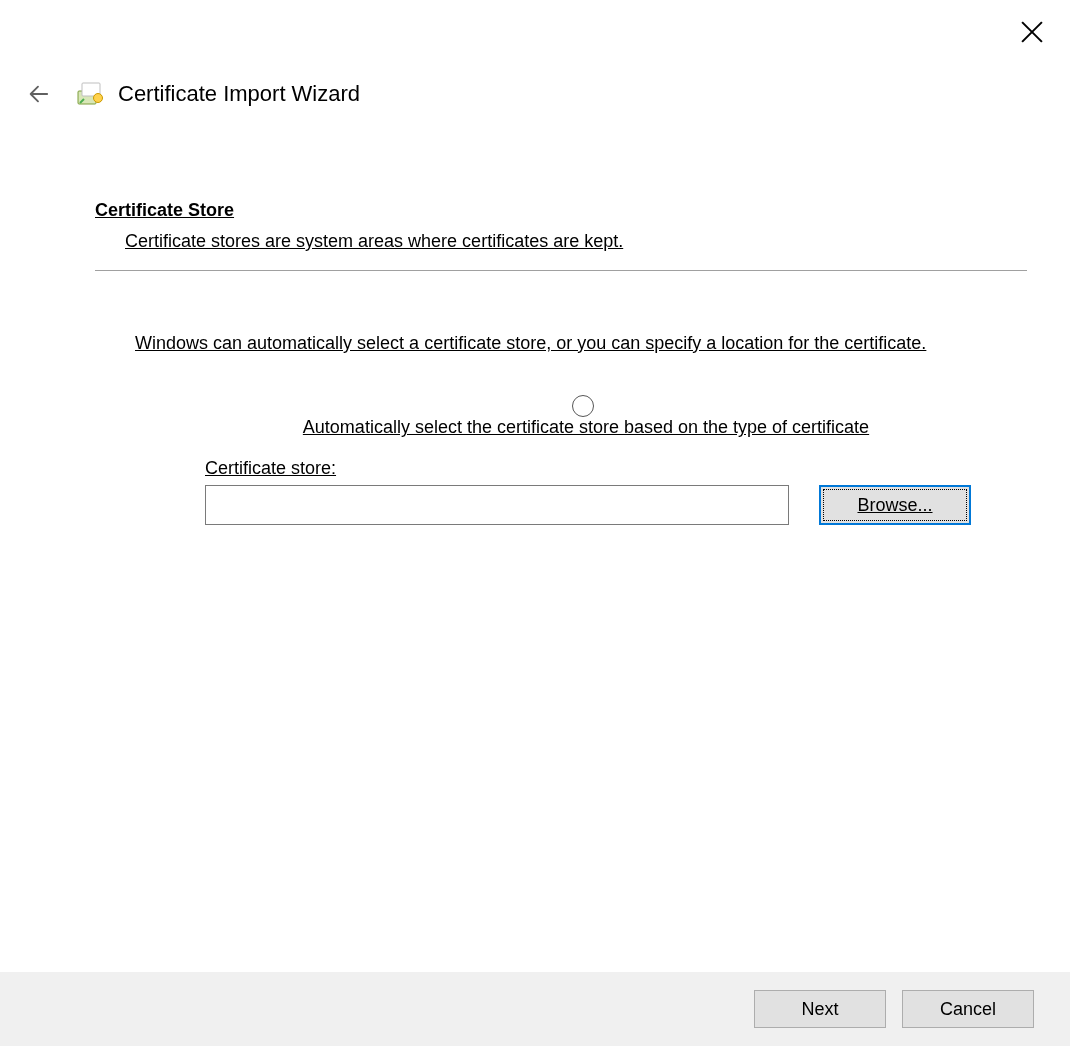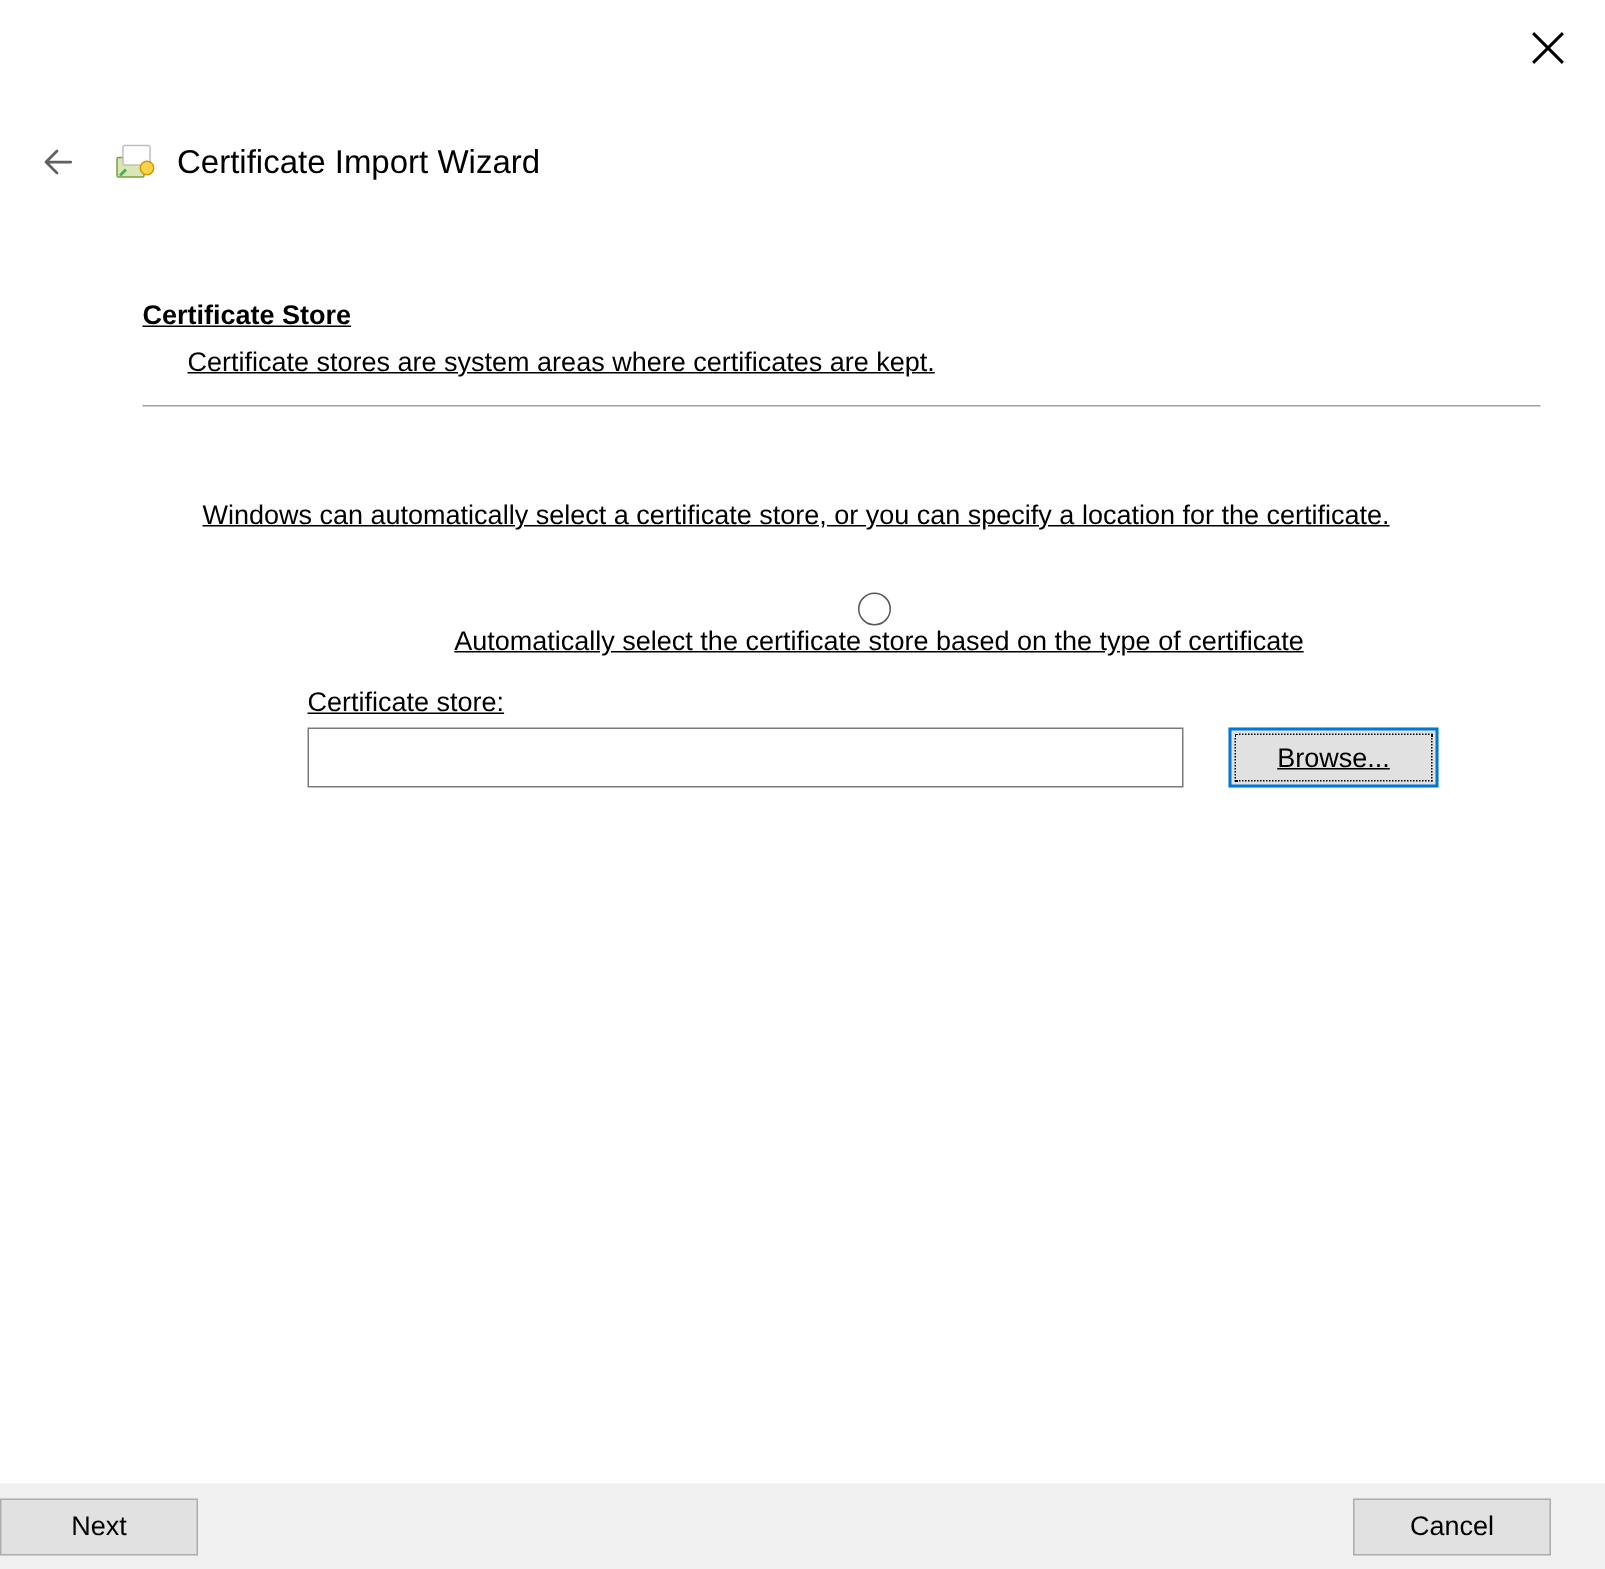--- a/index.html
+++ b/index.html
@@ -6,21 +6,21 @@
     html, body { width: 1070px; height: 1046px; font-family: "Segoe UI", Tahoma, sans-serif; background: #ffffff; color: #000; }
     .window { position: relative; width: 100%; height: 100%; }
 
     .close-x { position: absolute; top: 18px; right: 24px; width: 28px; height: 28px; cursor: pointer; }
     .close-x::before, .close-x::after {
       content: ""; position: absolute; left: 50%; top: 0; width: 2px; height: 28px; background: #000; transform-origin: center;
     }
     .close-x::before { transform: translateX(-50%) rotate(45deg); }
     .close-x::after  { transform: translateX(-50%) rotate(-45deg); }
 
-    .header { position: absolute; top: 88px; left: 16px; right: 16px; height: 40px; display: flex; align-items: center; }
+    .header { position: absolute; top: 74px; left: 16px; right: 16px; height: 40px; display: flex; align-items: center; }
     .back-arrow { width: 36px; height: 36px; margin-left: 4px; display: flex; align-items: center; justify-content: center; cursor: pointer; }
     .back-arrow svg { width: 22px; height: 22px; }
     .wizard-icon { width: 30px; height: 26px; margin-left: 20px; display:inline-block; position:relative; }
     .wizard-icon svg { width:30px; height:26px; }
     .wizard-title { font-size: 22px; font-weight: 400; margin-left: 12px; color: #000; }
 
     .content { position: absolute; top: 200px; left: 95px; right: 40px; text-decoration: underline; }
     .section-title { font-size: 18px; font-weight: 600; margin-bottom: 10px; }
     .section-desc { font-size: 18px; margin-left: 30px; }
     .hr { height: 1px; background: #a0a0a0; margin: 18px 0 0 0; width: 932px; }
@@ -30,23 +30,23 @@
 
     .radio-row { display: flex; align-items: center; margin-left: 32px; margin-bottom: 18px; flex-direction: column; }
     .radio-outer { width: 22px; height: 22px; border: 1.5px solid #575757; border-radius: 50%; display: flex; align-items: center; justify-content: center; margin-right: 6px; cursor: pointer; }
     .radio-inner { width: 12px; height: 12px; background: #000; border-radius: 50%; }
     .radio-label { font-size: 18px; }
 
     .store-area { margin: 20px 0 0 70px; }
     .store-label { font-size: 18px; margin-bottom: 6px; }
     .store-row { display:flex; align-items:center; }
     .store-input { width: 584px; height: 40px; border: 1px solid #7a7a7a; background: #fff; padding: 2px 6px; font-size: 18px; }
-    .browse-btn { width: 140px; height: 40px; margin-left: 30px; background: #e1e1e1; border: 2px solid #0078d7; outline: 1px dotted #000; outline-offset: -5px; font-size: 18px; cursor: pointer; }
+    .browse-btn { width: 152px; height: 40px; margin-left: 30px; background: #e1e1e1; border: 2px solid #0078d7; outline: 1px dotted #000; outline-offset: -5px; font-size: 18px; cursor: pointer; }
 
-    .footer { position: absolute; left:0; right:0; bottom:0; height: 57px; background: #f0f0f0; border-top: 0px solid #ddd; display:flex; align-items:center; justify-content:space-between; padding-right: 36px; gap: 16px; }
+    .footer { position: absolute; left:0; right:0; bottom:0; height: 74px; background: #f0f0f0; border-top: 0px solid #ddd; display:flex; align-items:center; justify-content:flex-end; padding-right: 36px; gap: 16px; }
     .footer button { width: 132px; height: 38px; background: #e1e1e1; border: 1px solid #adadad; font-size: 18px; cursor: pointer; }
   </style>
 </head>
 <body>
 
 <div class="window">
 
   <div class="close-x"></div>
 
   <div class="header">

